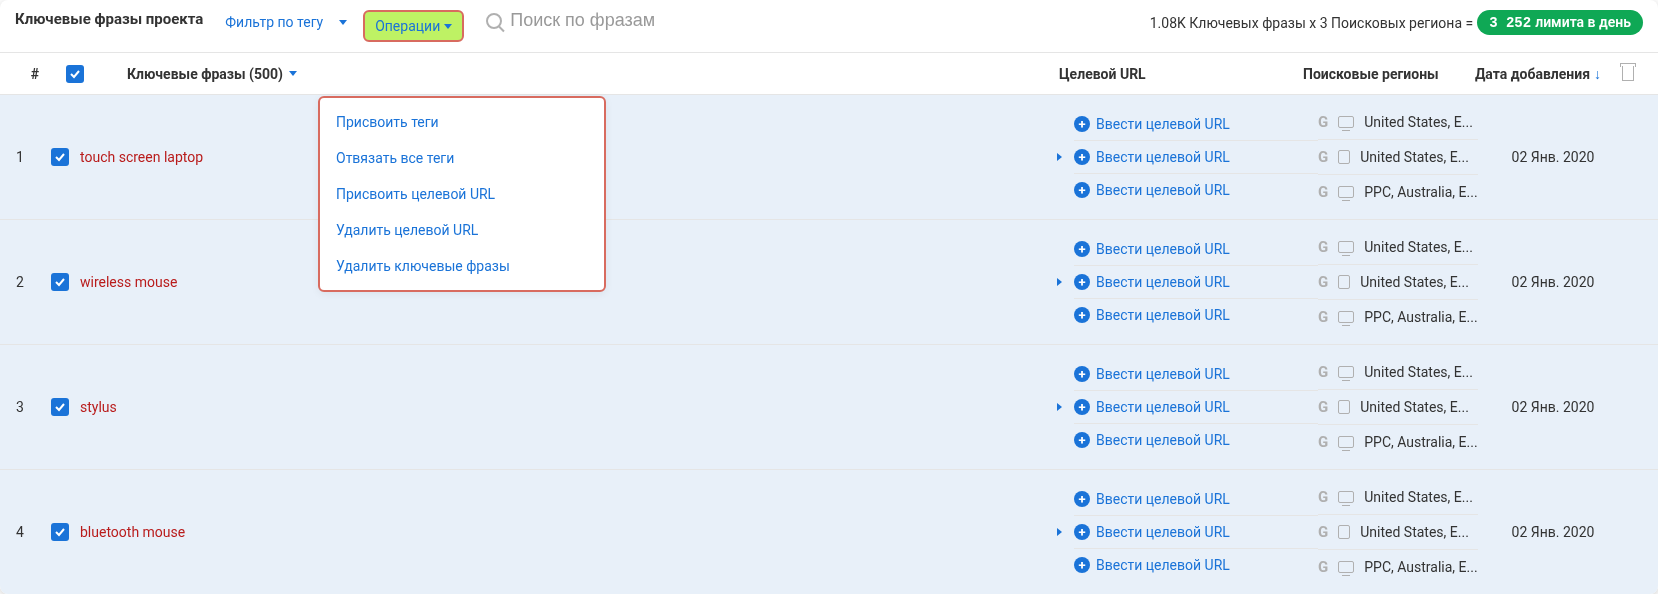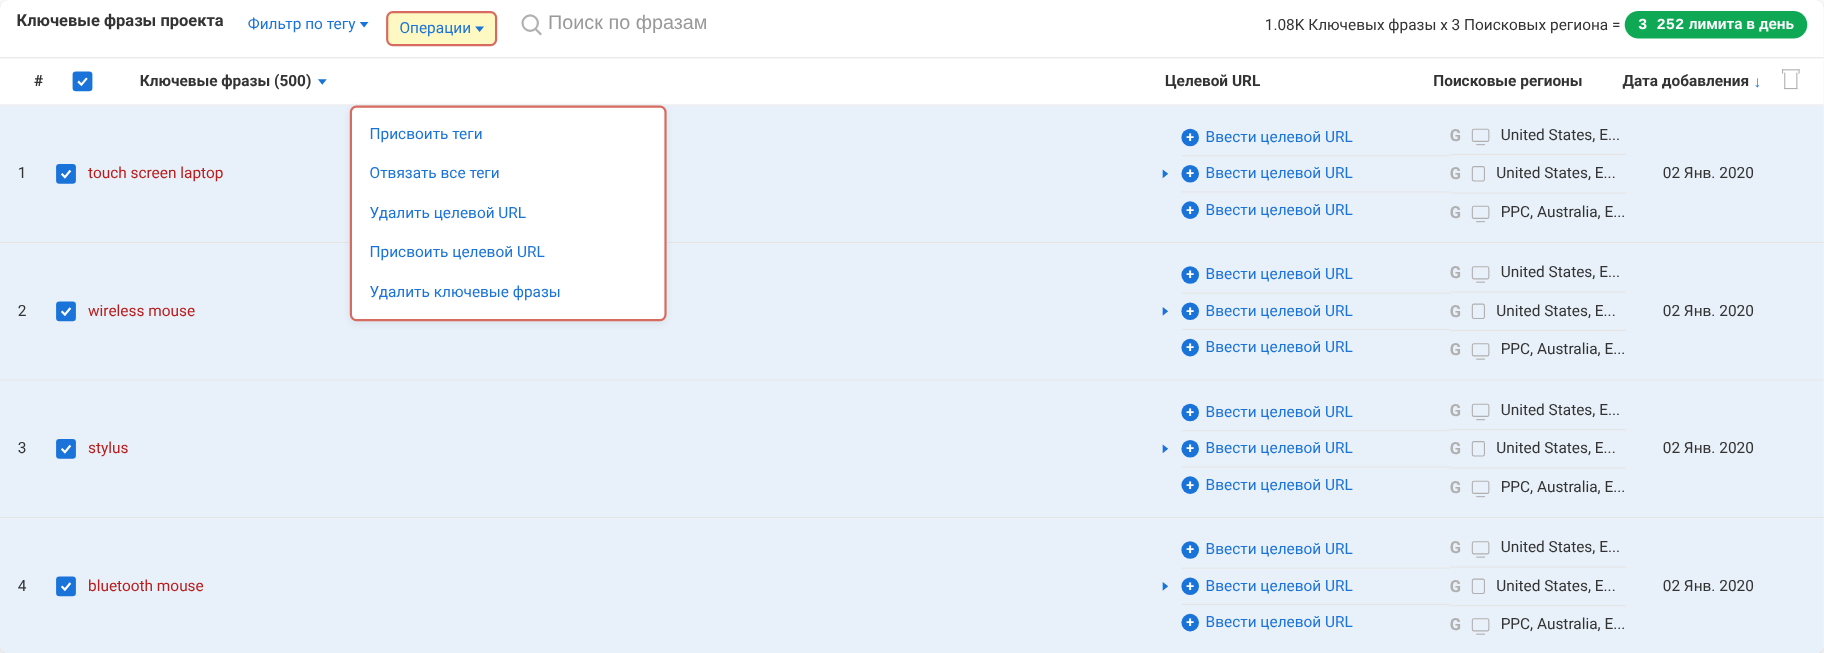--- a/index.html
+++ b/index.html
@@ -21,37 +21,37 @@
     padding: 10px 15px;
     border-bottom: 1px solid #e5e5e5;
     gap: 10px;
   }
   .title { font-weight: 700; color: #333; font-size: 15px; margin-right: 6px;}
   .link-trigger {
     color: #1a73d8;
     cursor: pointer;
     display: inline-flex;
     align-items: center;
-    gap: 4px;
+    gap: 16px;
     font-size: 14px;
     padding: 4px 6px;
   }
   .ops-trigger {
     color: #1a73d8;
     cursor: pointer;
     display: inline-flex;
     align-items: center;
     gap: 4px;
     font-size: 14px;
     padding: 6px 10px;
     border: 2px solid #d86b5f;
     border-radius: 6px;
     position: relative;
     z-index: 3;
-    background: #fef9c3;
+    background: #bef264;
   }
   .caret {
     width: 0; height: 0;
     border-left: 4px solid transparent;
     border-right: 4px solid transparent;
     border-top: 5px solid #1a73d8;
   }
   .search-wrap {
     display: inline-flex;
     align-items: center;
@@ -266,22 +266,22 @@
     <span class="limit-badge">
       <span class="n">3 252</span>
       <span>лимита в день</span>
     </span>
   </span>
 </div>
 
 <div class="dropdown">
   <div class="item">Присвоить теги</div>
   <div class="item">Отвязать все теги</div>
+  <div class="item">Присвоить целевой URL</div>
   <div class="item">Удалить целевой URL</div>
-  <div class="item">Присвоить целевой URL</div>
   <div class="item">Удалить ключевые фразы</div>
 </div>
 
 <div class="thead">
   <div class="col-num">#</div>
   <div class="col-chk">
     <span class="chk">
       <svg viewBox="0 0 12 12">
           <path d="M2 6 L5 9 L10 3" stroke="#fff" stroke-width="2" fill="none"></path>
         </svg>

